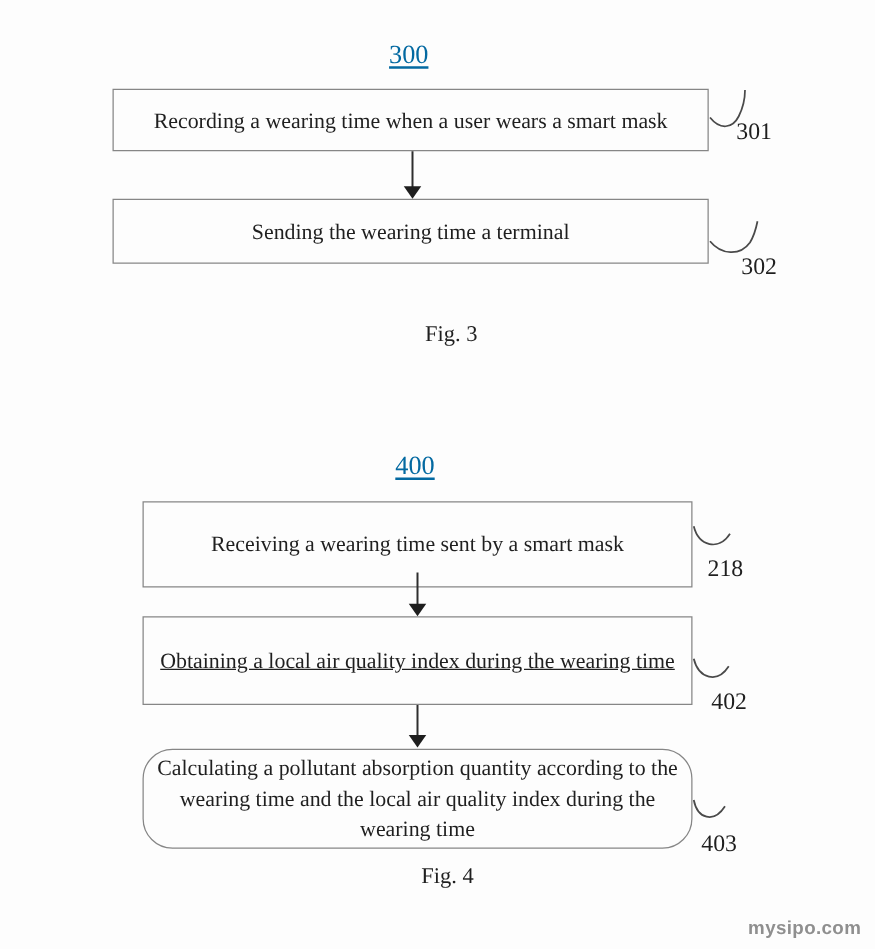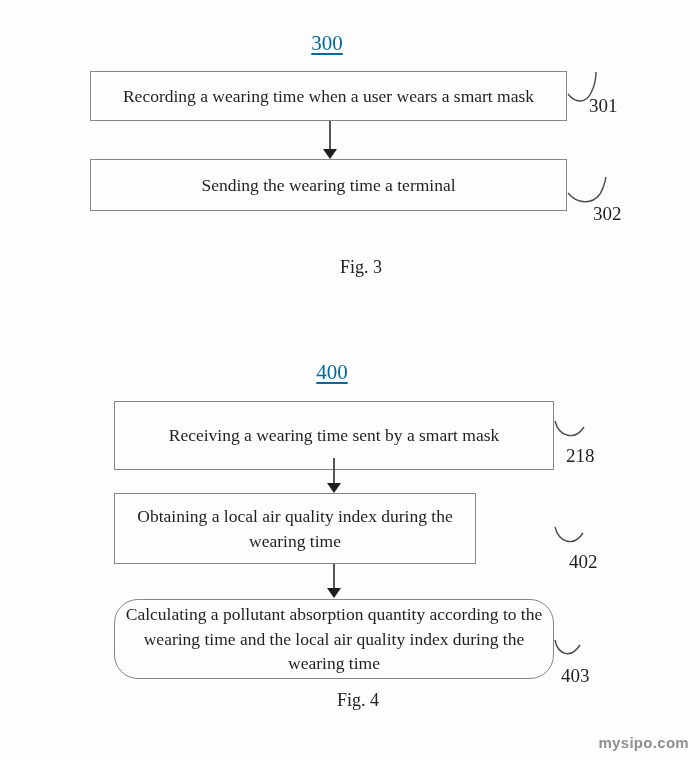--- a/index.html
+++ b/index.html
@@ -73,21 +73,21 @@
   svg.overlay {
     position: absolute;
     left: 0;
     top: 0;
     pointer-events: none;
   }
   
   .b301 { left: 90px;  top: 71px;  width: 477px; height: 50px; }
   .b302 { left: 90px;  top: 159px; width: 477px; height: 52px; }
   .b401 { left: 114px; top: 389px; width: 440px; height: 69px; margin-top: 12px; }
-  .b402 { left: 114px; top: 493px; width: 362px; height: 71px; }
+  .b402 { left: 114px; top: 493px; width: 440px; height: 71px; text-decoration: underline; }
   .b403 { left: 114px; top: 599px; width: 440px; height: 80px; border-radius: 24px; }
 </style>
 </head>
 <body>
 
 <div class="canvas">
 
   <div class="fig-title" style="left:267px; top:31px;">300</div>
 
   <div class="step-box b301">

